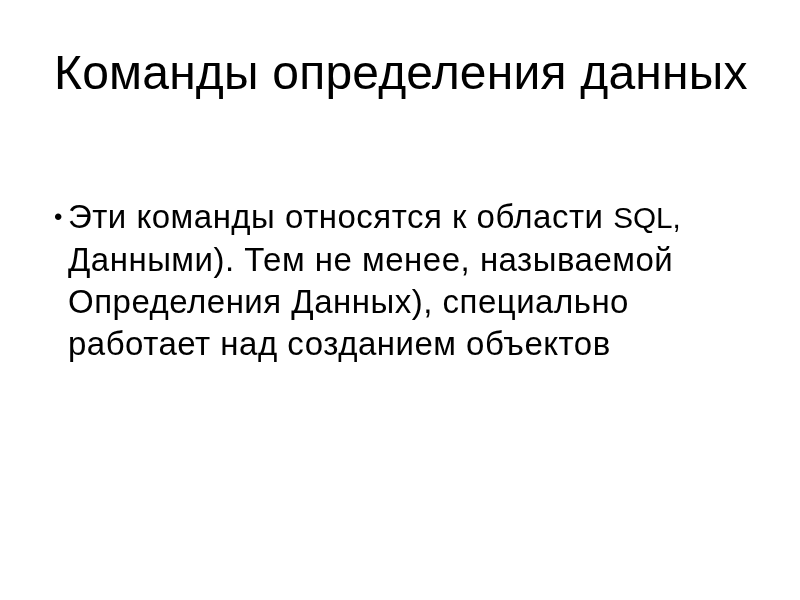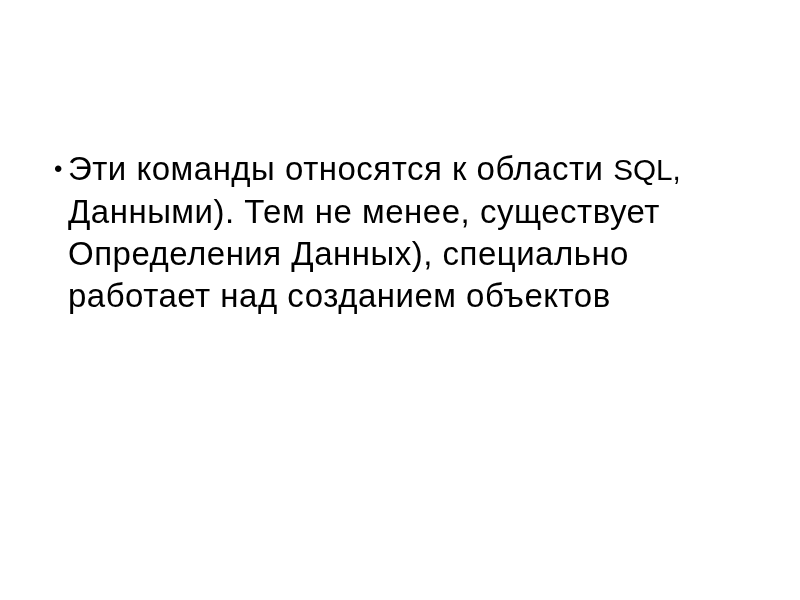--- a/index.html
+++ b/index.html
@@ -40,45 +40,47 @@
   }
   .bullet-marker {
     position: absolute;
     left: 0;
     top: 0;
     font-size: 24px;
     line-height: 42px;
   }
   .bullet-lines {
     margin-left: 14px;
+    margin-top: 48px;
   }
   .bullet-lines .line {
     font-size: 33px;
     line-height: 42px;
     letter-spacing: 0.5px;
     white-space: pre;
   }
   .line .lat {
     
     font-size: 0.9em;
     letter-spacing: 0;
   }
   .line .cyr {
     letter-spacing: inherit;
   }
 </style>
 </head>
 <body style="background: rgb(255, 255, 255);">
 
 <div class="slide" style="background: rgb(255, 255, 255); color: rgb(0, 0, 0);">
+  <h1 class="slide-title">Команды определения данных</h1>
 
   <div class="body-block">
     <div class="bullet-item">
       <span class="bullet-marker">•</span>
       <div class="bullet-lines">
           <div class="line"><span class="cyr">Эти команды относятся к области </span><span class="lat">SQL,</span></div>
-          <div class="line"><span class="cyr">Данными). Тем не менее, существует</span></div>
+          <div class="line"><span class="cyr">Данными). Тем не менее, называемой</span></div>
           <div class="line"><span class="cyr">Определения Данных), специально</span></div>
           <div class="line"><span class="cyr">работает над созданием объектов</span></div>
         </div>
     </div>
   </div>
 </div>
 
 </body></html>

